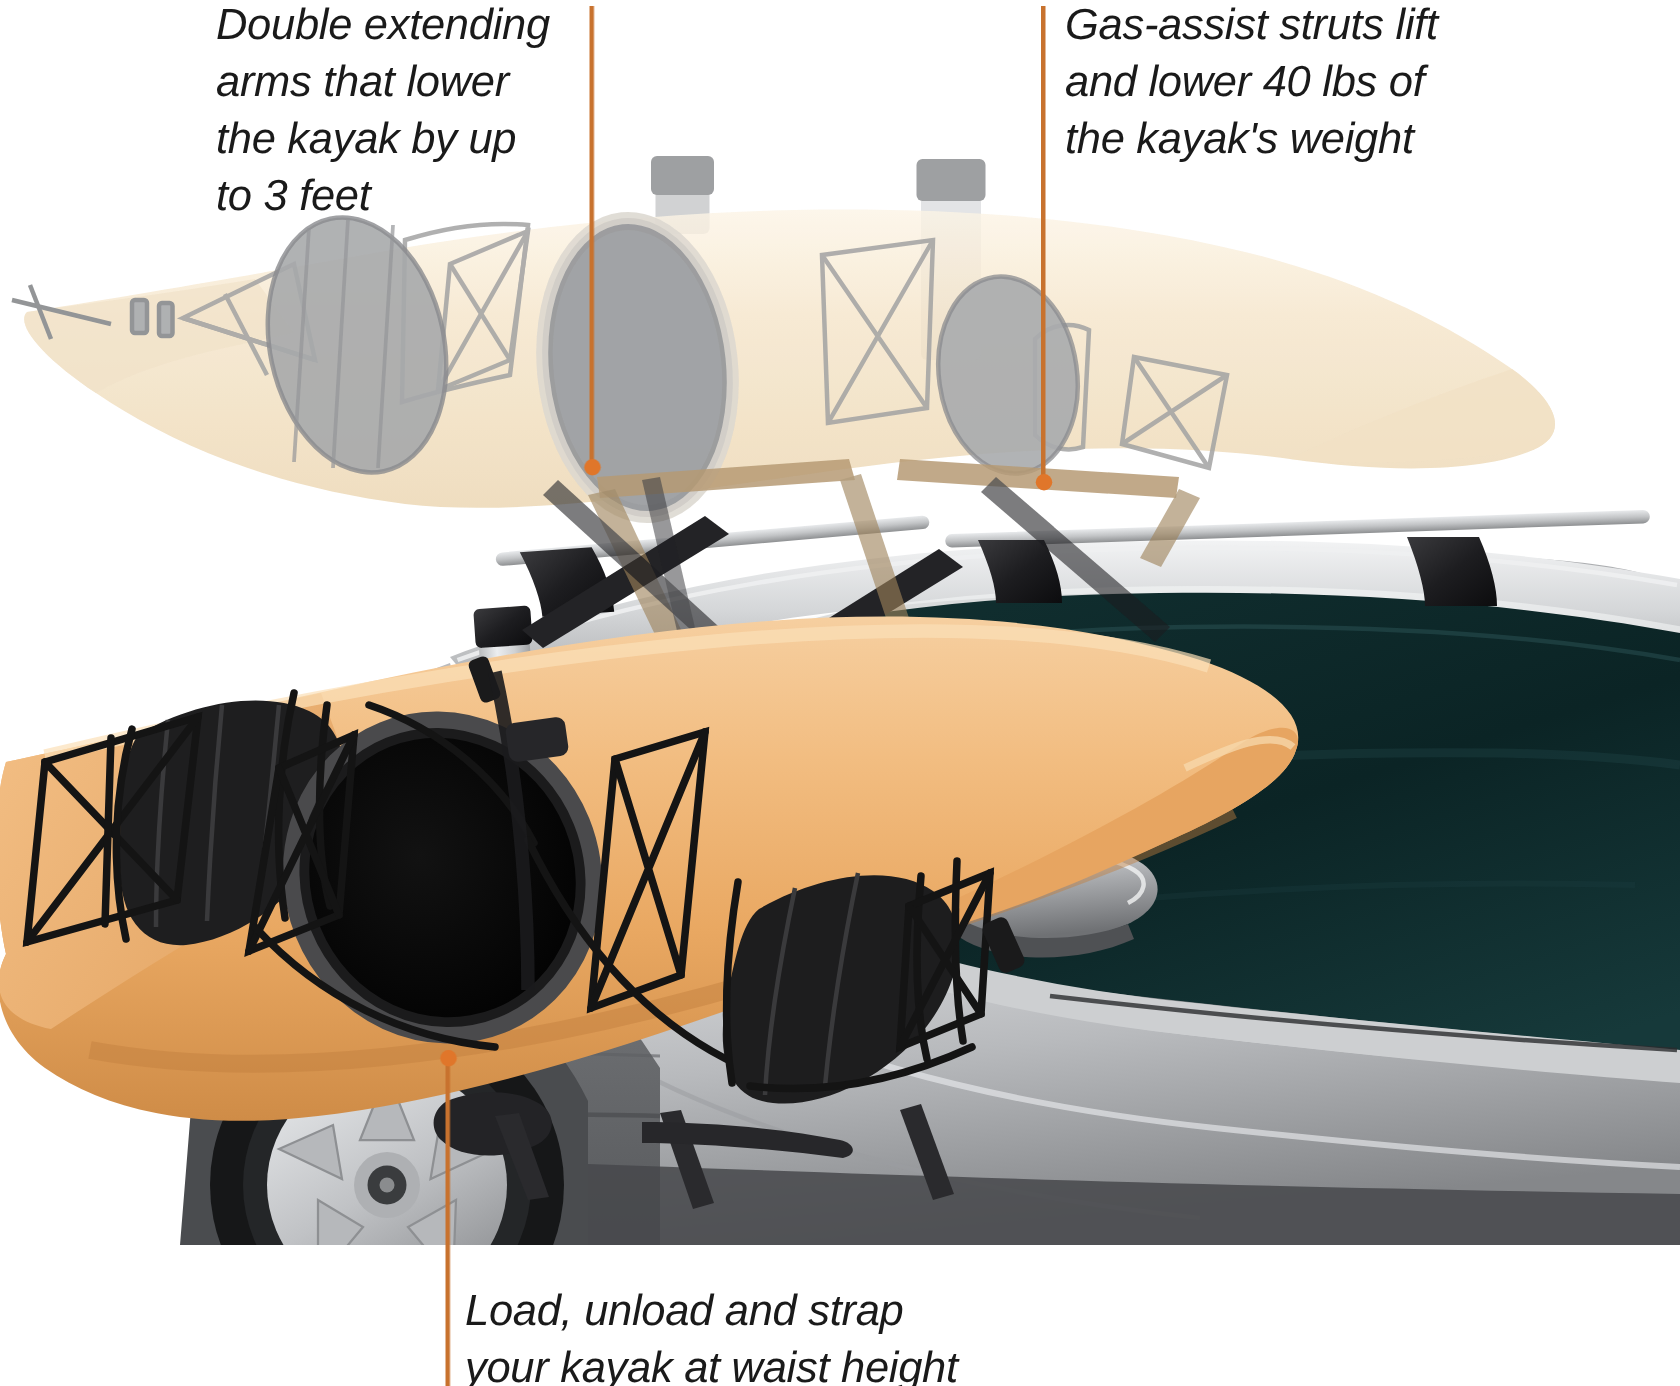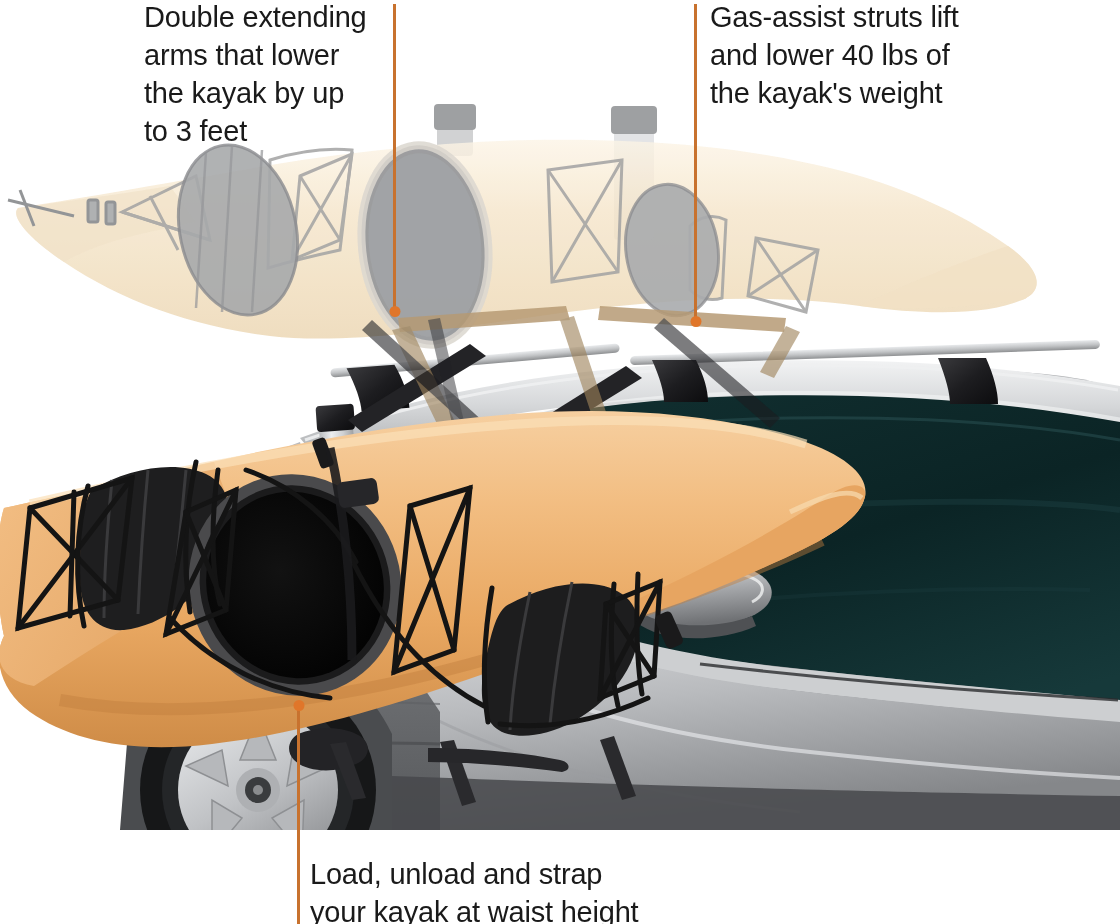--- a/index.html
+++ b/index.html
@@ -1,21 +1,21 @@
 <!DOCTYPE html>
 <html><head>
 <meta charset="utf-8">
 <style>
   html,body{margin:0;padding:0;background:#ffffff;}
   body{
     width:1120px;height:924px;position:relative;overflow:hidden;
     font-family:"Liberation Sans","DejaVu Sans",sans-serif;
     background:#ffffff;
   }
-  .stage{position:absolute;inset:0;}
+  .stage{position:absolute;inset:0;font-style:italic;}
 
   
   .callout{
     position:absolute;
     color:#1a1a1a;
     font-size:29px;
     line-height:38px;
     letter-spacing:-0.2px;
     white-space:pre-line;
   }

